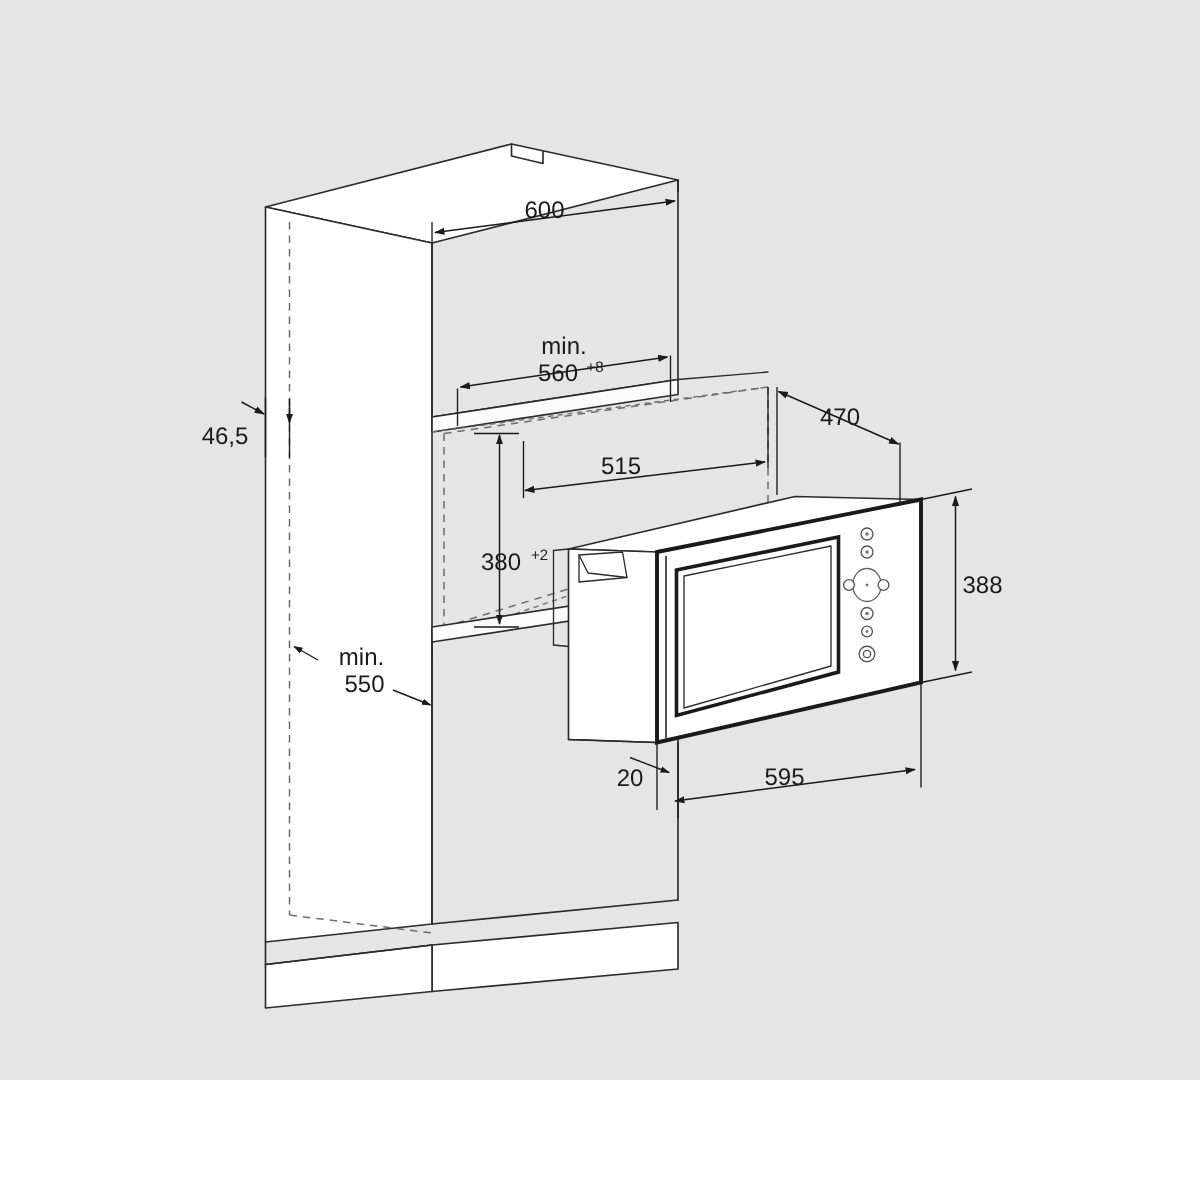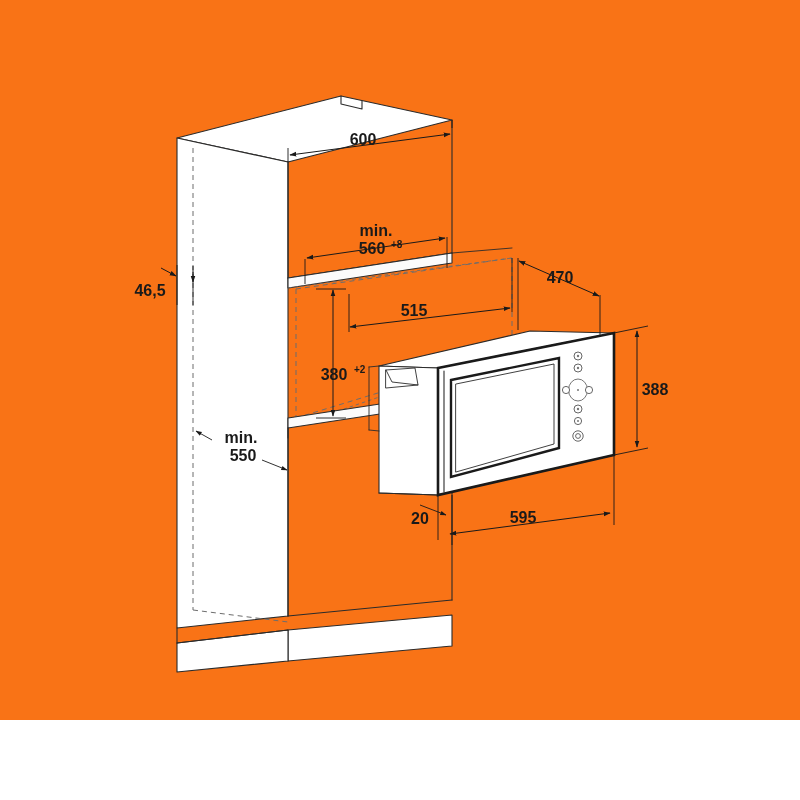--- a/index.html
+++ b/index.html
@@ -4,24 +4,23 @@
 <style>
   html, body {
     margin: 0;
     padding: 0;
     background: #ffffff;
   }
   #page {
     position: relative;
     width: 800px;
     height: 720px;
-    background: #f97316;
+    background: #e5e5e5;
     font-family: "Liberation Sans", sans-serif;
     overflow: hidden;
-    font-weight: bold;
   }
   svg { display: block; }
   .dim-text {
     font-family: "Liberation Sans", sans-serif;
     font-size: 16px;
     fill: #1a1a1a;
   }
   .dim-text-sup {
     font-family: "Liberation Sans", sans-serif;
     font-size: 10px;

